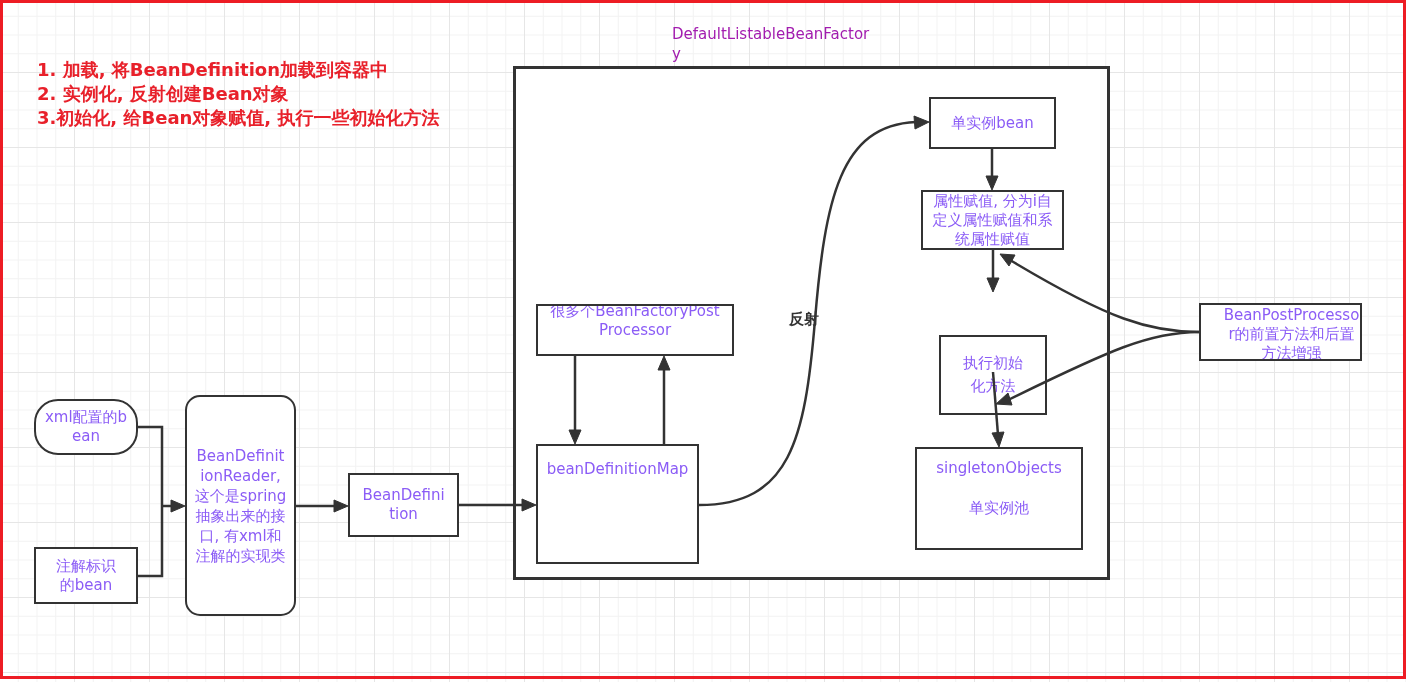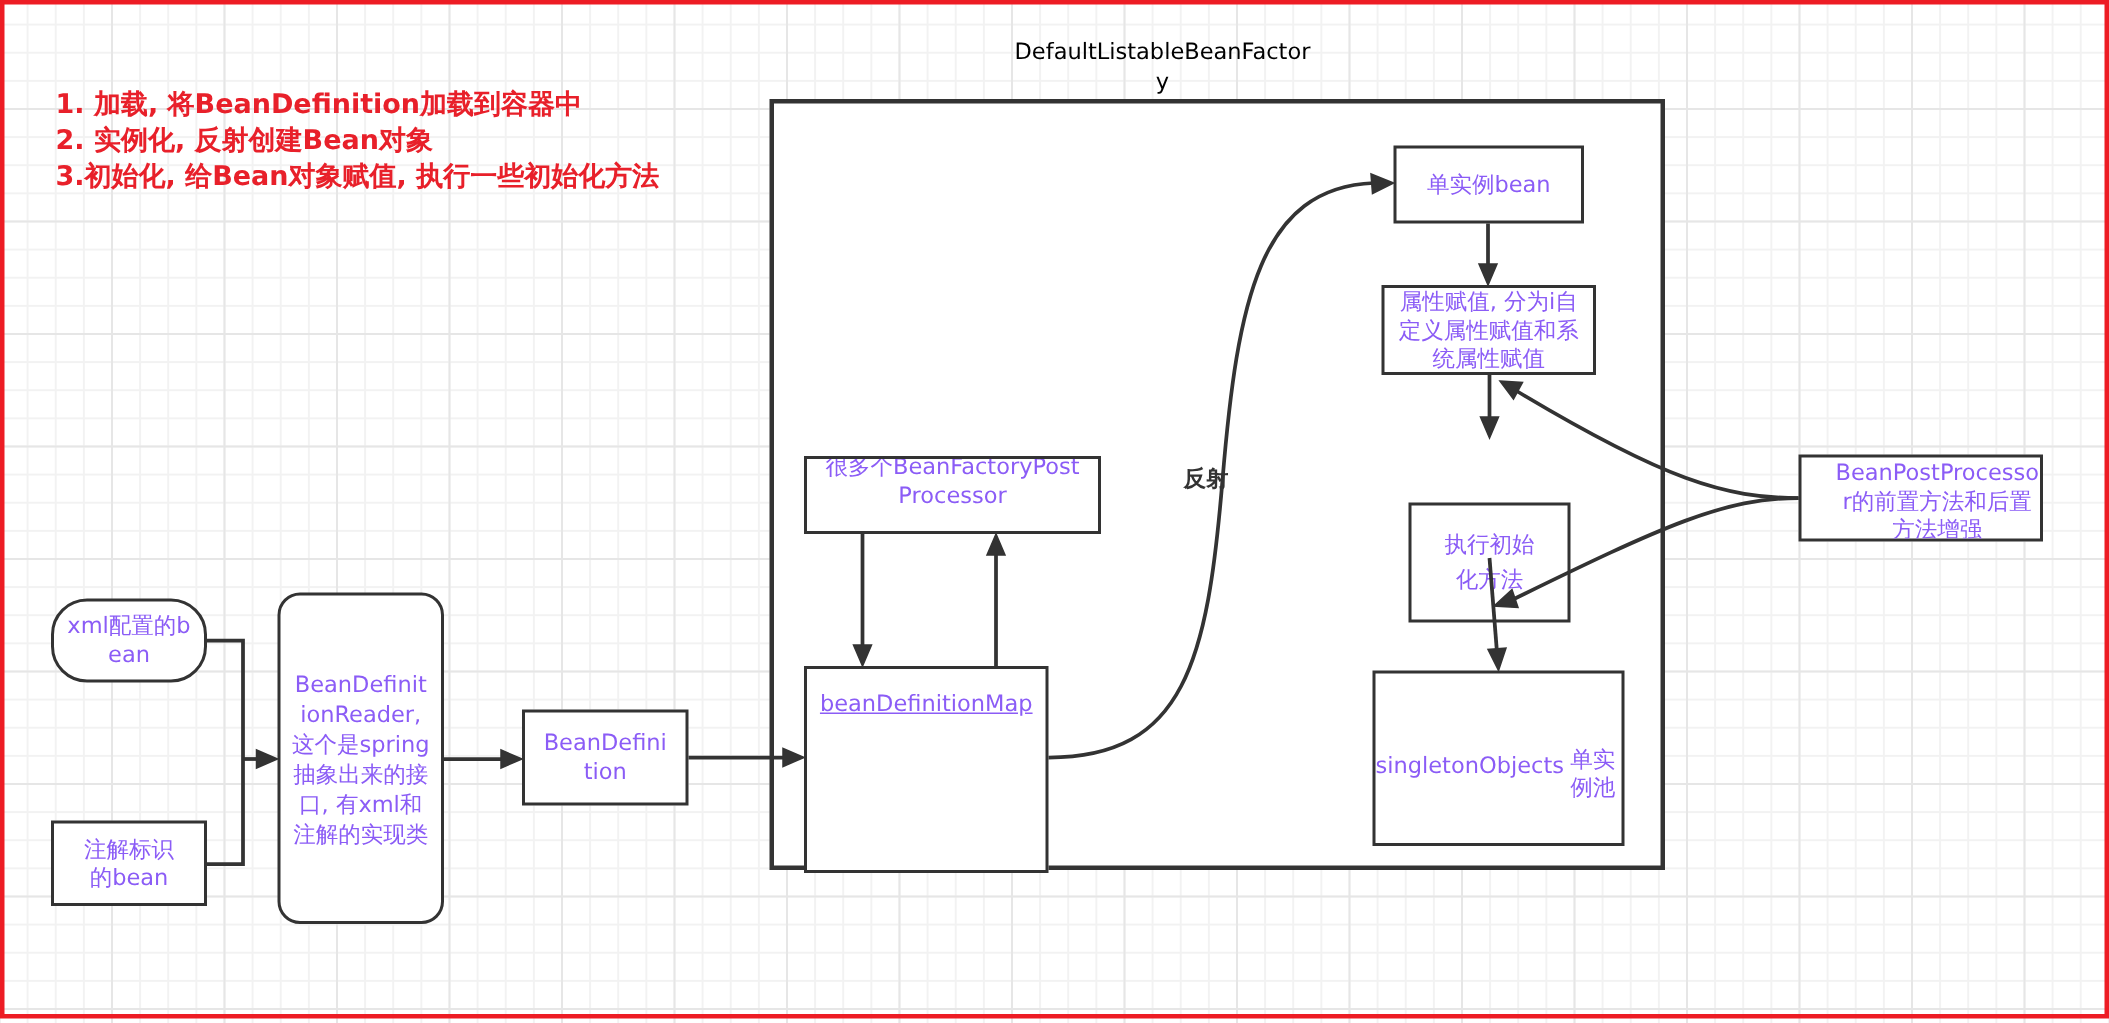--- a/index.html
+++ b/index.html
@@ -27,21 +27,21 @@
     .notes div { white-space: nowrap; }
     .box {
       position: absolute; background: #fff; border: 2.5px solid #333;
       box-sizing: border-box; color: #8b5cf6; font-size: 15px; line-height: 19px;
       text-align: center; display: flex; align-items: center; justify-content: center;
       font-family: "DejaVu Sans", sans-serif; overflow: hidden;
     }
     .box .t { word-break: break-all; }
     .container-title {
       position: absolute; left: 672px; top: 24px; width: 206px;
-      color: #000000; font-size: 15px; line-height: 20px; text-align: center;
+      color: #a21caf; font-size: 15px; line-height: 20px; text-align: left;
       word-break: break-all; font-family: "DejaVu Sans", sans-serif;
     }
     .label {
       position: absolute; color: #333; font-size: 15px; font-weight: bold;
       font-family: "DejaVu Sans", sans-serif;
     }
     svg.edges { position: absolute; left: 0; top: 0; width: 1406px; height: 682px; pointer-events: none; }
     svg.edges path { fill: none; stroke: #333; stroke-width: 2.5; }
     svg.edges polygon { fill: #333; stroke: #333; }
   </style>
@@ -69,34 +69,34 @@
 <div class="box" style="left:185px; top:395px; width:111px; height:221px;border-radius:15px;">
   <span class="t" style="width:92px; line-height:20px;">BeanDefinitionReader, 这个是spring抽象出来的接口, 有xml和注解的实现类</span>
 </div>
 <div class="box" style="left:348px; top:473px; width:111px; height:64px;">
   <span class="t" style="width:86px;">BeanDefinition</span>
 </div>
 
 <div class="box" style="left:536px; top:304px; width:198px; height:52px; align-items:flex-start;">
   <span class="t" style="width:172px; margin-top:-4px;">很多个BeanFactoryPostProcessor</span>
 </div>
-<div class="box" style="left:536px; top:444px; width:163px; height:138px; align-items:flex-start;text-decoration:underline;">
+<div class="box" style="left:536px; top:444px; width:163px; height:120px; align-items:flex-start;">
   <span class="t" style="margin-top:14px; word-break:normal;">beanDefinitionMap</span>
 </div>
 
 <div class="box" style="left:929px; top:97px; width:127px; height:52px;">
   <span class="t" style="word-break:normal;">单实例bean</span>
 </div>
 <div class="box" style="left:921px; top:190px; width:143px; height:60px;">
   <span class="t" style="width:120px; line-height:19px;">属性赋值, 分为i自定义属性赋值和系统属性赋值</span>
 </div>
 <div class="box" style="left:939px; top:292px; width:108px; height:80px;margin-top:43px;">
   <span class="t" style="width:68px; line-height:23px;">执行初始化方法</span>
 </div>
-<div class="box" style="left:915px; top:447px; width:168px; height:117px; flex-direction:row; justify-content:flex-start;">
+<div class="box" style="left:915px; top:447px; width:168px; height:103px; flex-direction:column; justify-content:flex-start;">
   <span style="margin-top:10px;">singletonObjects</span>
   <span style="margin-top:21px;">单实例池</span>
 </div>
 
 <div class="box" style="left:1199px; top:303px; width:163px; height:58px;padding-left:22px;">
   <span class="t" style="width:140px; line-height:19px; margin-top:4px;">BeanPostProcessor的前置方法和后置方法增强</span>
 </div>
 
 <div class="label" style="left:789px; top:310px;">反射</div>
 

